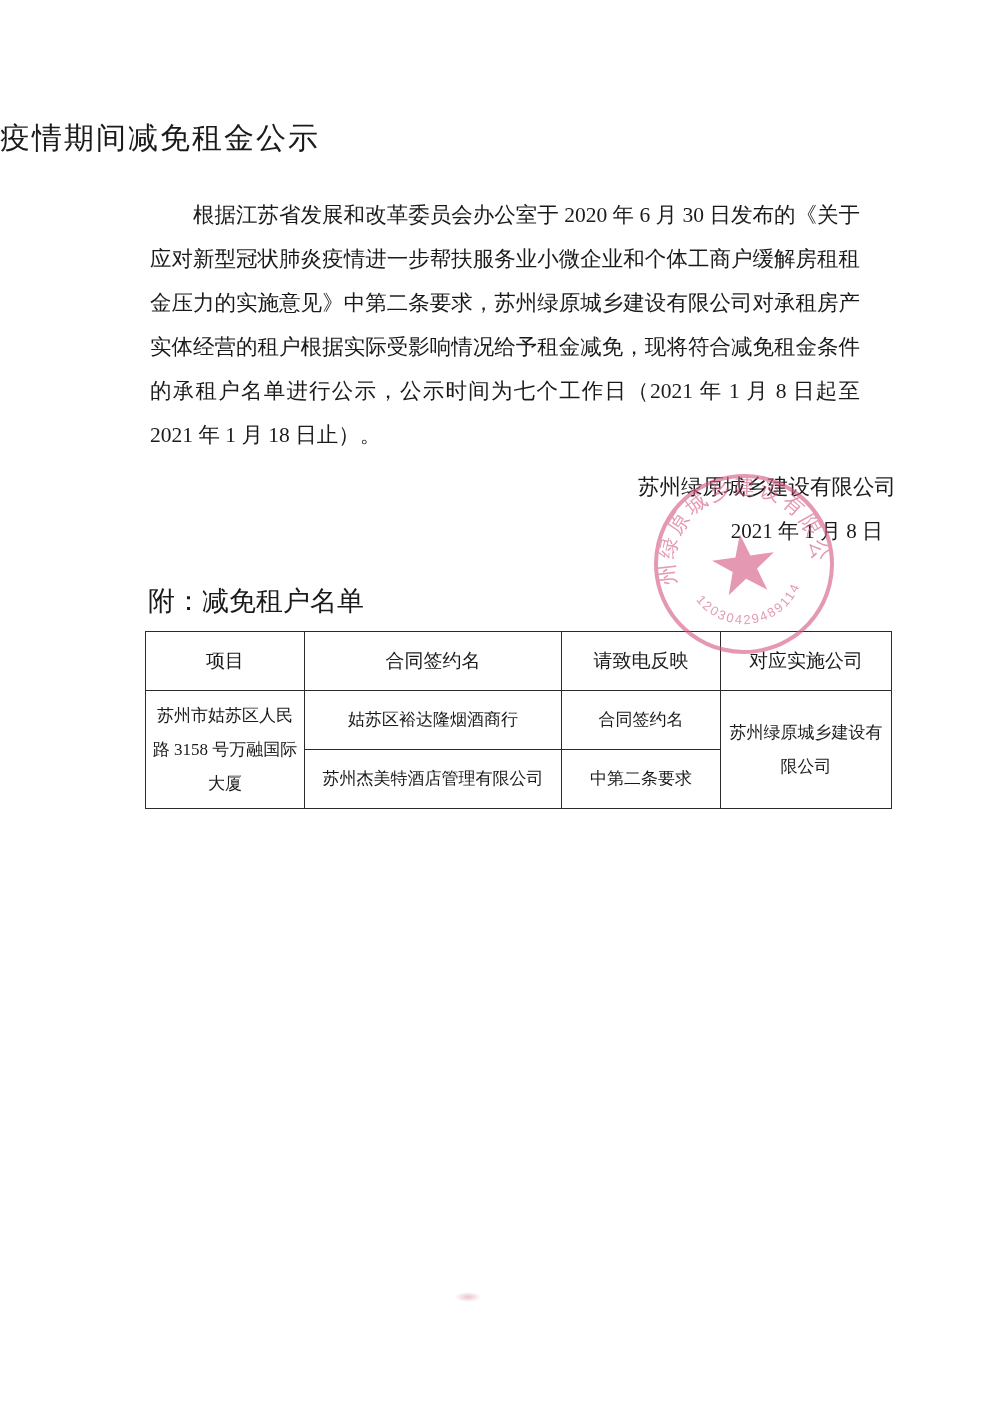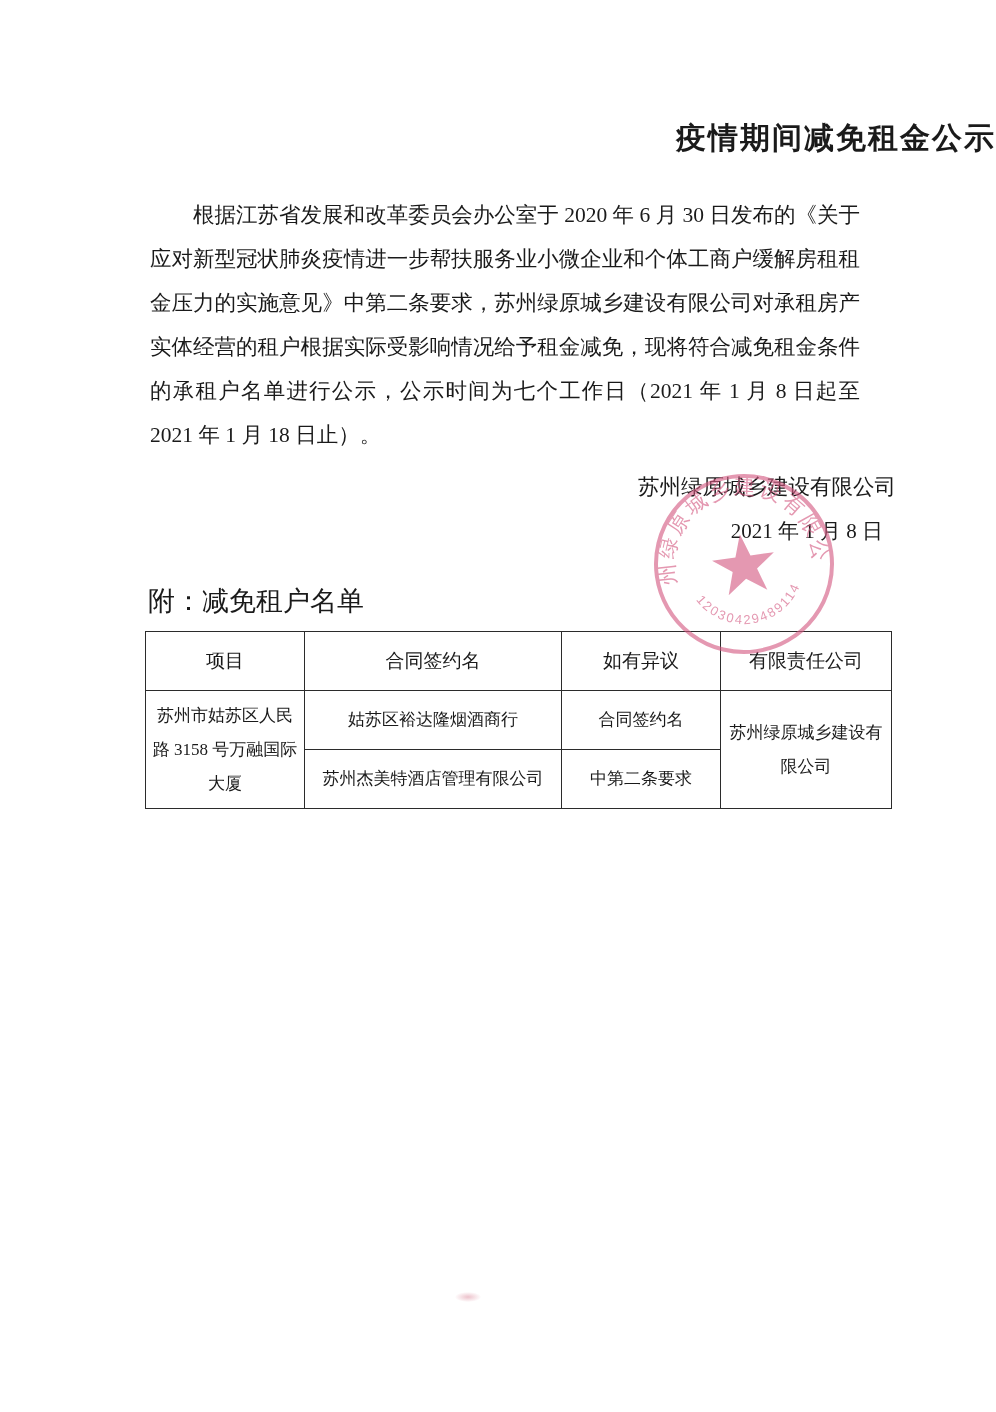--- a/index.html
+++ b/index.html
@@ -17,23 +17,23 @@
   }
   .page {
     position: absolute;
     left: 0; top: 0;
     width: 996px;
     height: 1412px;
     padding: 0;
     box-sizing: border-box;
   }
   .doc-title {
-    text-align: right;
+    text-align: left;
     font-size: 30px;
-    font-weight: bold;
+    font-weight: normal;
     letter-spacing: 2px;
     margin-top: 118px;
     font-family: "Liberation Serif", "DejaVu Serif", serif;
   }
   .body-block {
     margin: 34px 128px 0 142px;
     font-size: 21.5px;
     line-height: 44px;
     text-align: justify;
     text-justify: inter-ideograph;
@@ -136,22 +136,22 @@
   <div class="sig-date">2021 年 1 月 8 日</div>
 
   <div class="attach">附：减免租户名单</div>
 
   <div class="table-wrap">
     <table class="list">
       <thead>
         <tr>
           <th class="col1">项目</th>
           <th class="col2">合同签约名</th>
-          <th class="col3">如有异议</th>
-          <th class="col4">有限责任公司</th>
+          <th class="col3">请致电反映</th>
+          <th class="col4">对应实施公司</th>
         </tr>
       </thead>
       <tbody>
         <tr>
           <td class="col1 cell-multiline" rowspan="2">苏州市姑苏区人民路 3158 号万融国际大厦</td>
           <td class="col2">姑苏区裕达隆烟酒商行</td>
           <td class="col3">合同签约名</td>
           <td class="col4 cell-multiline" rowspan="2">苏州绿原城乡建设有限公司</td>
         </tr>
         <tr>

